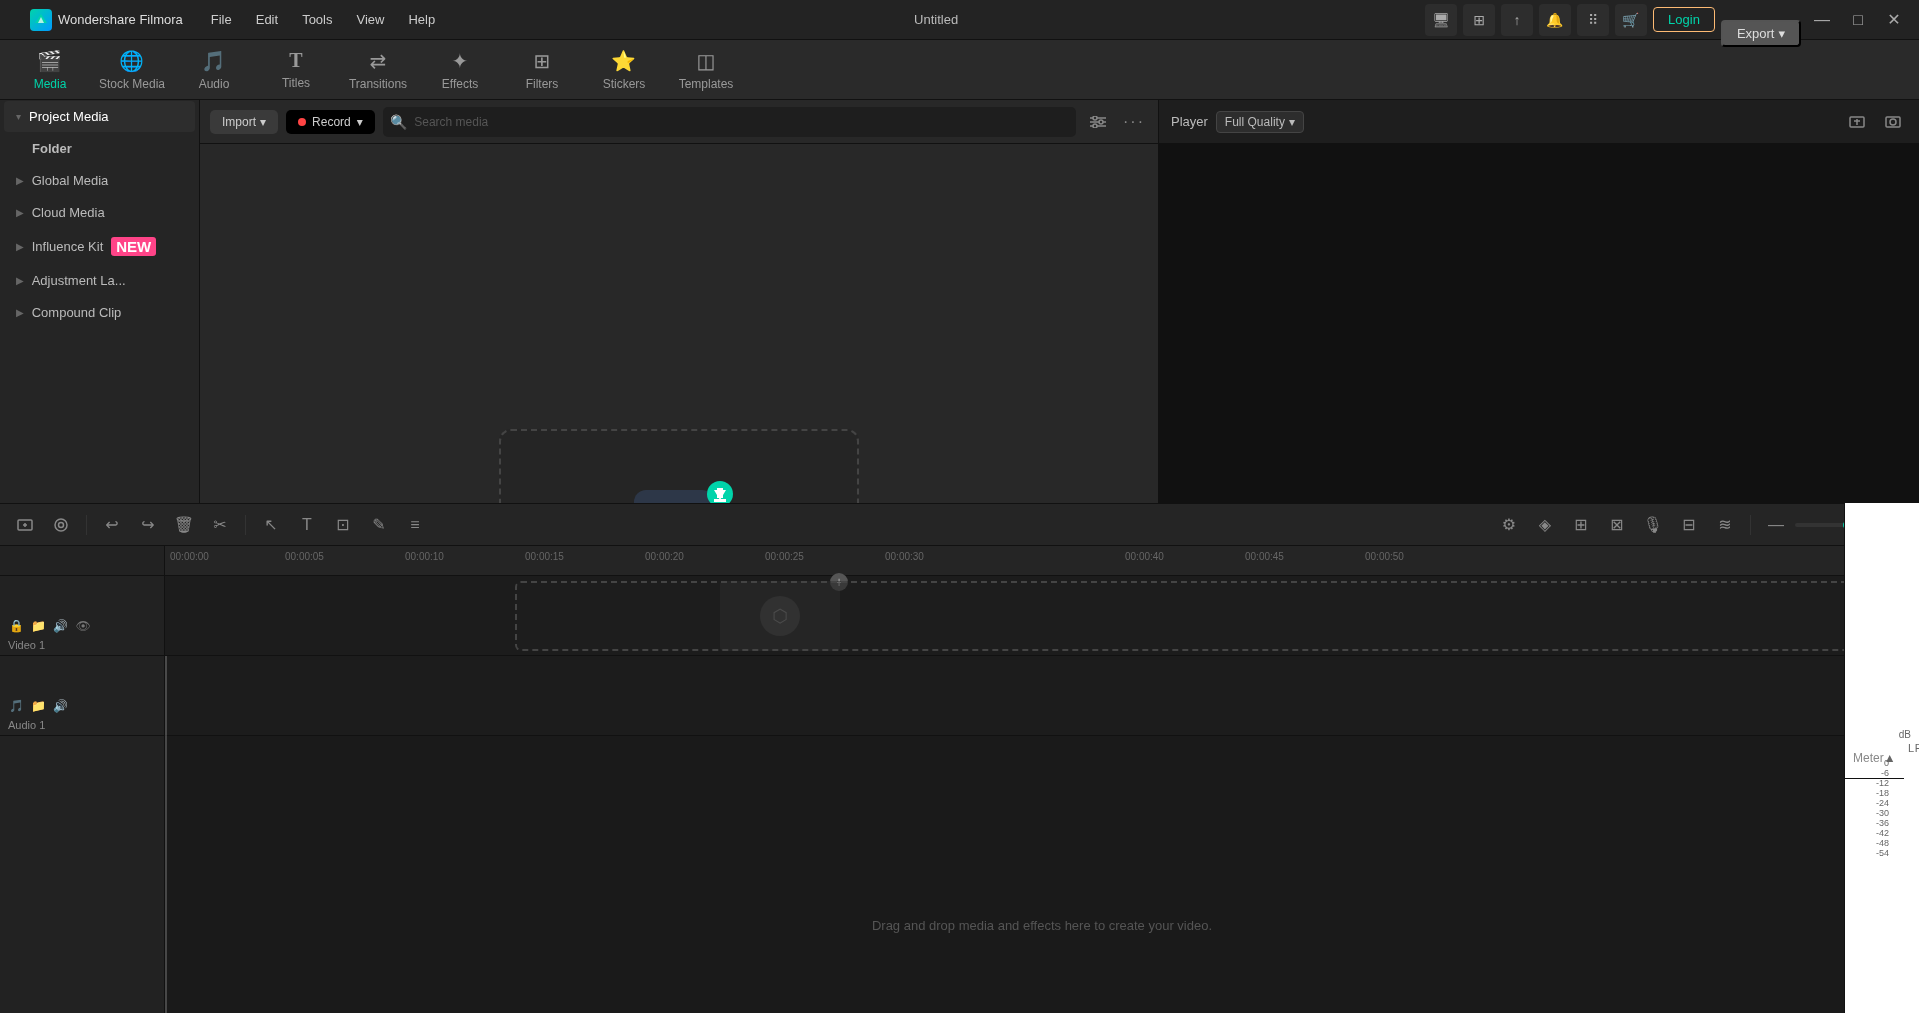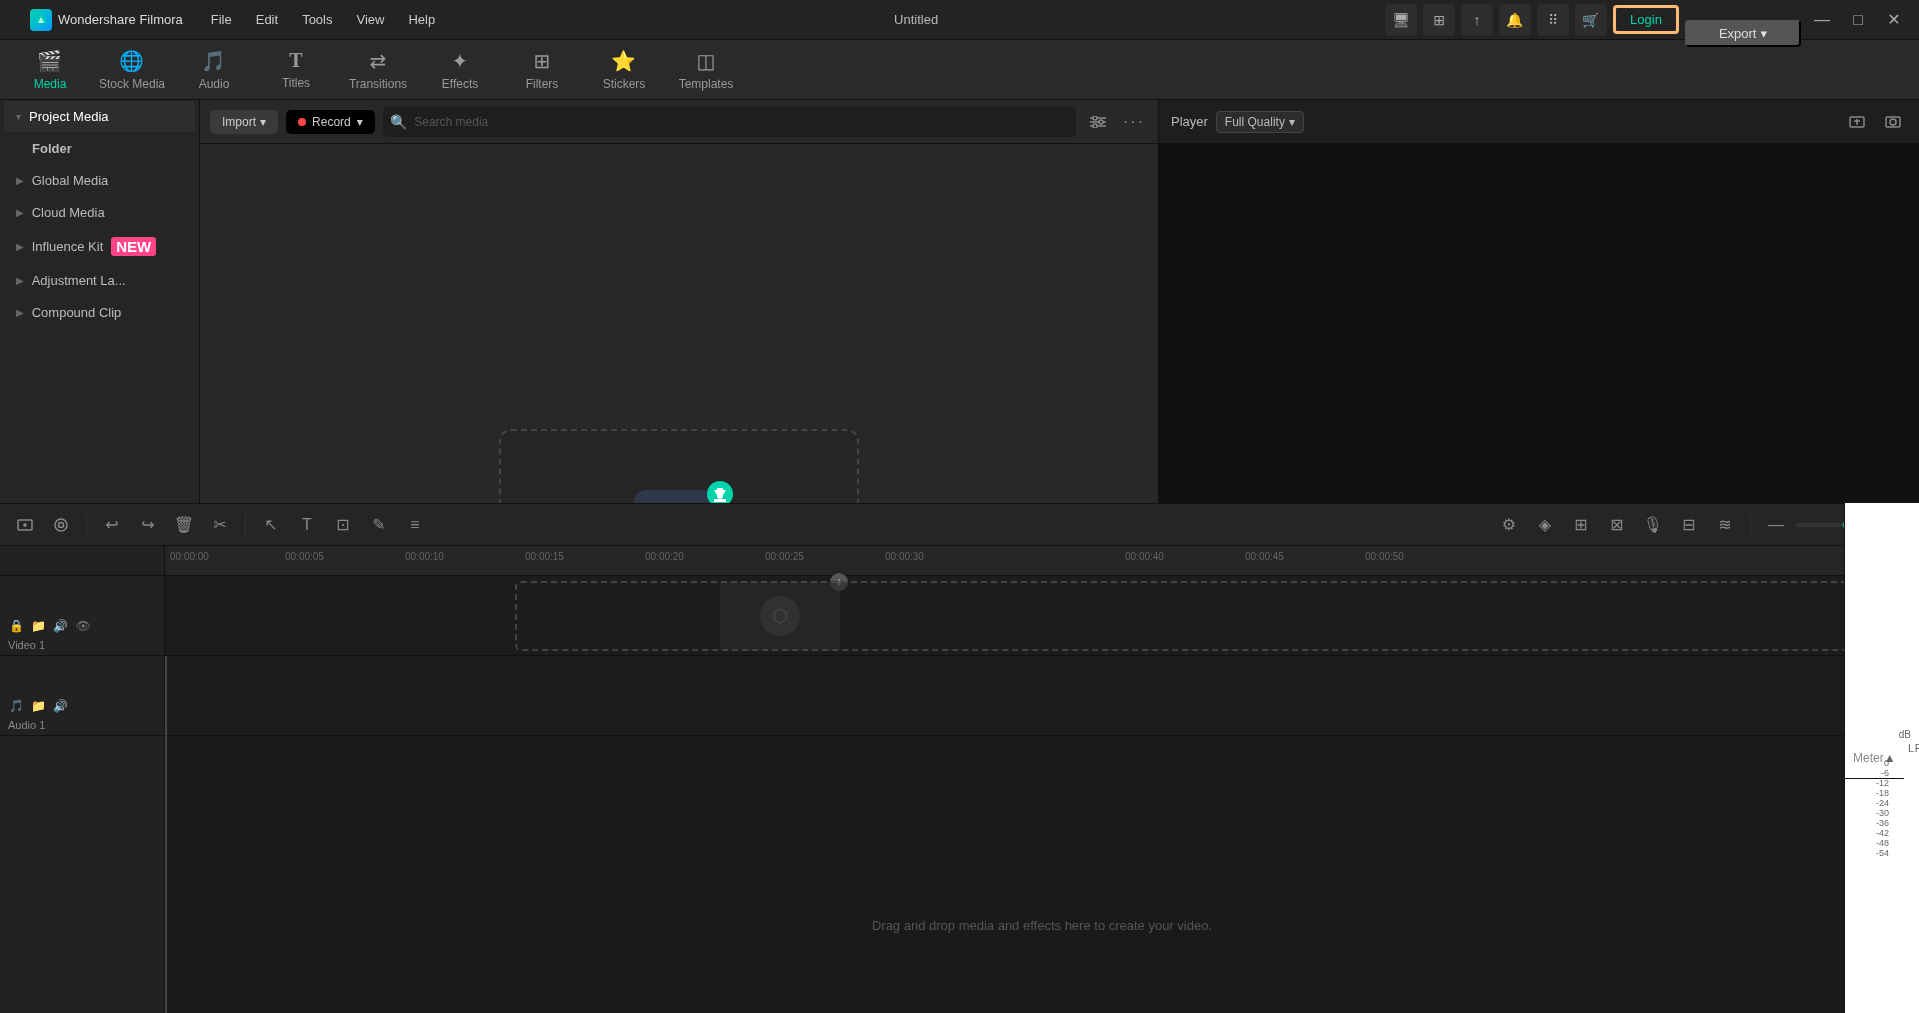--- a/index.html
+++ b/index.html
@@ -65,31 +65,31 @@
       width: 32px; height: 32px;
       display: flex; align-items: center; justify-content: center;
       background: #2d2d2d;
       border-radius: 4px;
       cursor: pointer;
       color: #aaa;
       font-size: 14px;
     }
     .login-btn {
       background: transparent;
-      border: 3px solid #fdba74;
+      border: 1px solid #fdba74;
       color: #00d4aa;
       padding: 4px 14px;
       border-radius: 4px;
       cursor: pointer;
       font-size: 13px;
     }
     .export-btn {
       background: #555;
       color: #ddd;
-      padding: 4px 32px;
+      padding: 4px 14px;
       border-radius: 4px;
       cursor: pointer;
       font-size: 13px;
       display: flex; align-items: center; gap: 4px; margin-top: 28px;
     }
     .win-btn {
       width: 30px; height: 30px;
       display: flex; align-items: center; justify-content: center;
       cursor: pointer; color: #aaa; font-size: 16px; border-radius: 4px;
     }

